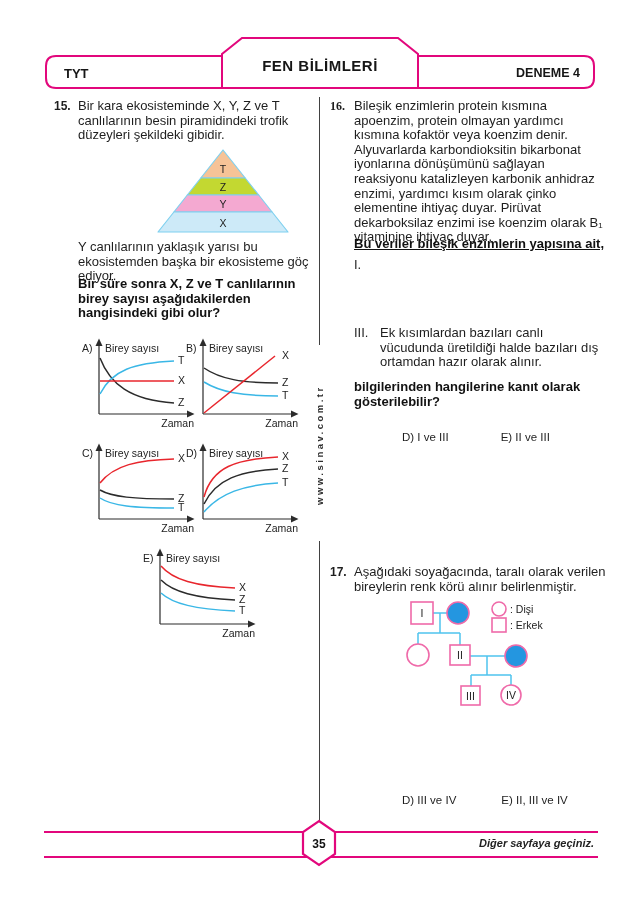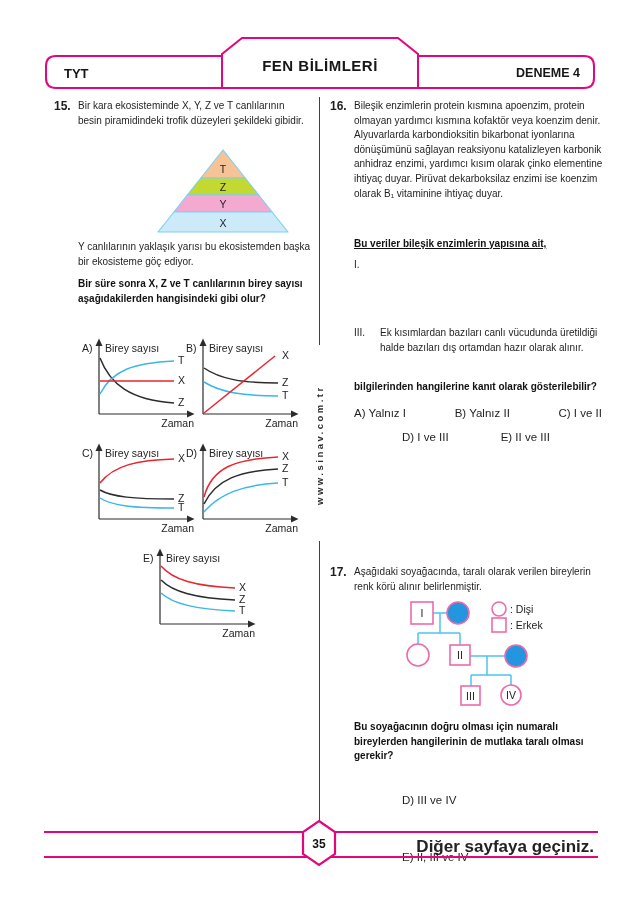--- a/index.html
+++ b/index.html
@@ -1,18 +1,18 @@
 <!DOCTYPE html>
 <html><head>
 <meta charset="utf-8">
 <style>
   html,body{margin:0;padding:0;background:#fff;}
   .page{position:relative;width:638px;height:900px;background:#ffffff;overflow:hidden;
         font-family:"Liberation Sans",sans-serif;color:#1e1e1e;}
-  .txt{font-size:10px;line-height:14.6px;}
+  .txt{font-size:13px;line-height:14.6px;}
   .bold{font-weight:bold;color:#111;}
   .qnum{position:absolute;font-weight:bold;font-size:12px;}
 
   
   .header-svg{position:absolute;left:40px;top:34px;}
   .hbox{fill:#ffffff;stroke:#e2077c;stroke-width:2;}
   .htext{font-family:"Liberation Sans",sans-serif;font-weight:bold;fill:#161616;}
 
   
   .vline{position:absolute;left:319px;width:1px;background:#414141;}
@@ -32,50 +32,50 @@
   .q15-question{position:absolute;left:78px;top:277px;width:240px;}
 
   .graph{position:absolute;width:118px;height:94px;}
   .gA{left:82px;top:336px;} .gB{left:186px;top:336px;}
   .gC{left:82px;top:441px;} .gD{left:186px;top:441px;}
   .gE{left:143px;top:546px;}
   .gopt,.glab,.gclab{font-family:"Liberation Sans",sans-serif;font-size:10.5px;fill:#222;}
   .gax{stroke:#2b2b2b;stroke-width:1.2;} .gaxf{fill:#2b2b2b;}
 
   
-  .q16-num{left:330px;top:99px;}
+  .q16-num{left:330px;top:99px;font-family:Liberation Serif, serif;}
   .q16-body{position:absolute;left:354px;top:99px;width:250px;}
   .q16-lead{position:absolute;left:354px;top:237px;width:252px;text-decoration:underline;}
   .item{position:absolute;width:252px;padding-left:26px;box-sizing:border-box;}
   .item .rn{position:absolute;left:0;top:0;}
   .q16-item0{left:354px;top:258px;} .q16-item1{left:354px;top:292px;} .q16-item2{left:354px;top:326px;}
   .q16-question{position:absolute;left:354px;top:372px;width:252px;margin-top:8px;}
   .optrow{position:absolute;display:flex;font-size:11.5px;color:#1e1e1e;}
   .optrow.spread{justify-content:space-between;}
   .q16-opt1{left:354px;top:407px;width:248px;}
   .q16-opt2{left:354px;top:431px;width:248px;padding-left:48px;gap:52px;box-sizing:border-box;}
 
   
   .q17-num{left:330px;top:565px;}
   .q17-intro{position:absolute;left:354px;top:565px;width:252px;}
   .pedigree{position:absolute;left:383px;top:597px;}
   .pline{stroke:#4ec3ee;stroke-width:1.5;fill:none;}
   .pshape{stroke:#ef6aa9;stroke-width:1.6;}
   .ptext{font:10.5px "Liberation Sans",sans-serif;fill:#222;}
   .q17-question{position:absolute;left:354px;top:720px;width:252px;}
   .q17-opt1{left:354px;top:769px;width:250px;}
-  .q17-opt2{left:354px;top:794px;width:250px;padding-left:48px;gap:45px;box-sizing:border-box;flex-direction:column;}
+  .q17-opt2{left:354px;top:794px;width:250px;padding-left:48px;gap:45px;box-sizing:border-box;}
 
   
   .fline{position:absolute;left:44px;width:554px;height:2px;background:#e2077c;}
   .fline1{top:831px;} .fline2{top:856px;}
   .hexsvg{position:absolute;left:301px;top:819px;}
   .hex{fill:#ffffff;stroke:#e2077c;stroke-width:2.2;}
   .hextext{font-family:"Liberation Sans",sans-serif;font-size:12px;font-weight:bold;fill:#111;}
-  .next-note{position:absolute;right:44px;top:837px;font-size:17px;font-weight:bold;color:#222;}
+  .next-note{position:absolute;right:44px;top:837px;font-size:11px;font-weight:bold;font-style:italic;color:#222;}
 </style>
 </head>
 <body>
 
 <div class="page">
 
   <svg class="header-svg" width="560" height="58" viewBox="0 0 560 58">
     <path class="hbox" d="M182,22 L16,22 Q6,22 6,32 L6,44 Q6,54 16,54 L182,54 Z"></path>
     <path class="hbox" d="M378,22 L544,22 Q554,22 554,32 L554,44 Q554,54 544,54 L378,54 Z"></path>
     <path class="hbox" d="M182,54 L182,20 L202,4 L358,4 L378,20 L378,54 Z"></path>
@@ -189,25 +189,20 @@
 
   <div class="txt item q16-item0">
     <span class="rn">I.</span>
   </div>
   <div class="txt item q16-item2">
     <span class="rn">III.</span>
     <span>Ek kısımlardan bazıları canlı vücudunda üretildiği halde bazıları dış ortamdan hazır olarak alınır.</span>
   </div>
 
   <div class="txt bold q16-question">bilgilerinden hangilerine kanıt olarak gösterilebilir?</div>
-  <div class="optrow spread q16-opt1">
-    <span>A) Yalnız I</span>
-    <span>B) Yalnız II</span>
-    <span>C) I ve II</span>
-  </div>
   <div class="optrow q16-opt2">
     <span>D) I ve III</span>
     <span>E) II ve III</span>
   </div>
 
   <span class="qnum q17-num">17.</span>
   <div class="txt q17-intro">Aşağıdaki soyağacında, taralı olarak verilen bireylerin renk körü alınır belirlenmiştir.</div>
 
   <svg class="pedigree" width="232" height="118" viewBox="0 0 232 118">
     <g class="pline">
@@ -232,21 +227,20 @@
     <text class="ptext" x="39" y="20" text-anchor="middle">I</text>
     <text class="ptext" x="77" y="62" text-anchor="middle">II</text>
     <text class="ptext" x="87.5" y="102.5" text-anchor="middle">III</text>
     <text class="ptext" x="128" y="101.5" text-anchor="middle">IV</text>
     <circle class="pshape" cx="116" cy="12" r="7" fill="#ffffff"></circle>
     <text class="ptext" x="127" y="16">: Dişi</text>
     <rect class="pshape" x="109" y="21" width="14" height="14" fill="#ffffff"></rect>
     <text class="ptext" x="127" y="32">: Erkek</text>
   </svg>
 
-  <div class="txt bold q17-question">Bu soyağacının doğru olması için numaralı bireylerden hangilerinin de mutlaka taralı olması gerekir?</div>
   <div class="optrow q17-opt2">
     <span>D) III ve IV</span>
     <span>E) II, III ve IV</span>
   </div>
 
   <div class="fline fline1"></div>
   <div class="fline fline2"></div>
   <svg class="hexsvg" width="36" height="48" viewBox="0 0 36 48">
     <polygon class="hex" points="18,2 34,13 34,35 18,46 2,35 2,13"></polygon>
     <text class="hextext" x="18" y="28.5" text-anchor="middle">35</text>

